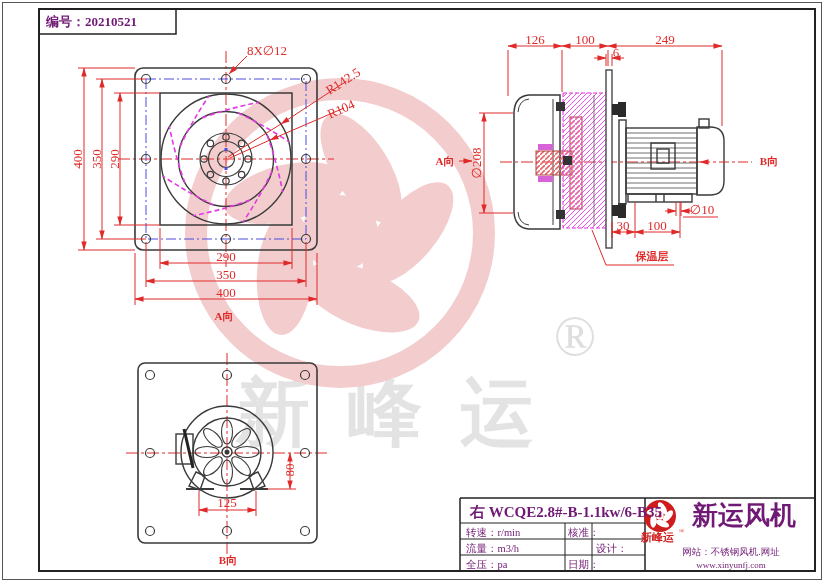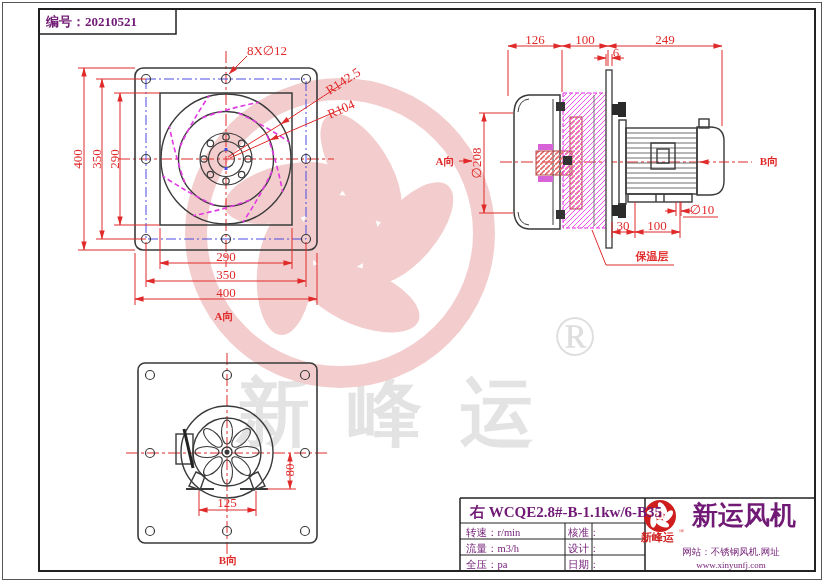--- a/index.html
+++ b/index.html
@@ -315,21 +315,21 @@
 
   <div class="lbl ctr" style="left:227px;top:502px;">125</div>
   <div class="lbl ctr rot" style="left:289px;top:470px;">80</div>
   <div class="lbl ctr cjk" style="left:228px;top:560px;">B向</div>
 
   <div class="lbl blk" style="left:470px;top:505px;font-weight:bold;font-size:15px;">右 WCQE2.8#-B-1.1kw/6-B35</div>
   <div class="lbl blk small" style="left:466px;top:528px;">转速：r/min</div>
   <div class="lbl blk small" style="left:466px;top:544px;">流量：m3/h</div>
   <div class="lbl blk small" style="left:466px;top:560px;text-align:center;">全压：pa</div>
   <div class="lbl blk small" style="left:568px;top:528px;">核准：</div>
-  <div class="lbl blk small" style="left:568px;top:544px;">设计：</div>
+  <div class="lbl blk small" style="left:596px;top:544px;">设计：</div>
   <div class="lbl blk small" style="left:568px;top:560px;">日期：</div>
   <div class="lbl" style="left:641px;top:532px;font-weight:bold;font-size:11px;color:#cf1d1d;">新峰运</div>
   <div class="lbl" style="left:679px;top:528px;font-size:7px;color:#cf1d1d;">®</div>
   <div class="lbl blk" style="left:692px;top:503px;font-weight:bold;font-size:26px;">新运风机</div>
   <div class="lbl blk ctr" style="left:731px;top:553px;font-size:9.5px;">网站：不锈钢风机.网址</div>
   <div class="lbl blk ctr" style="left:731px;top:565px;font-size:9px;">www.xinyunfj.com</div>
 
 </div>
 
 </body></html>

